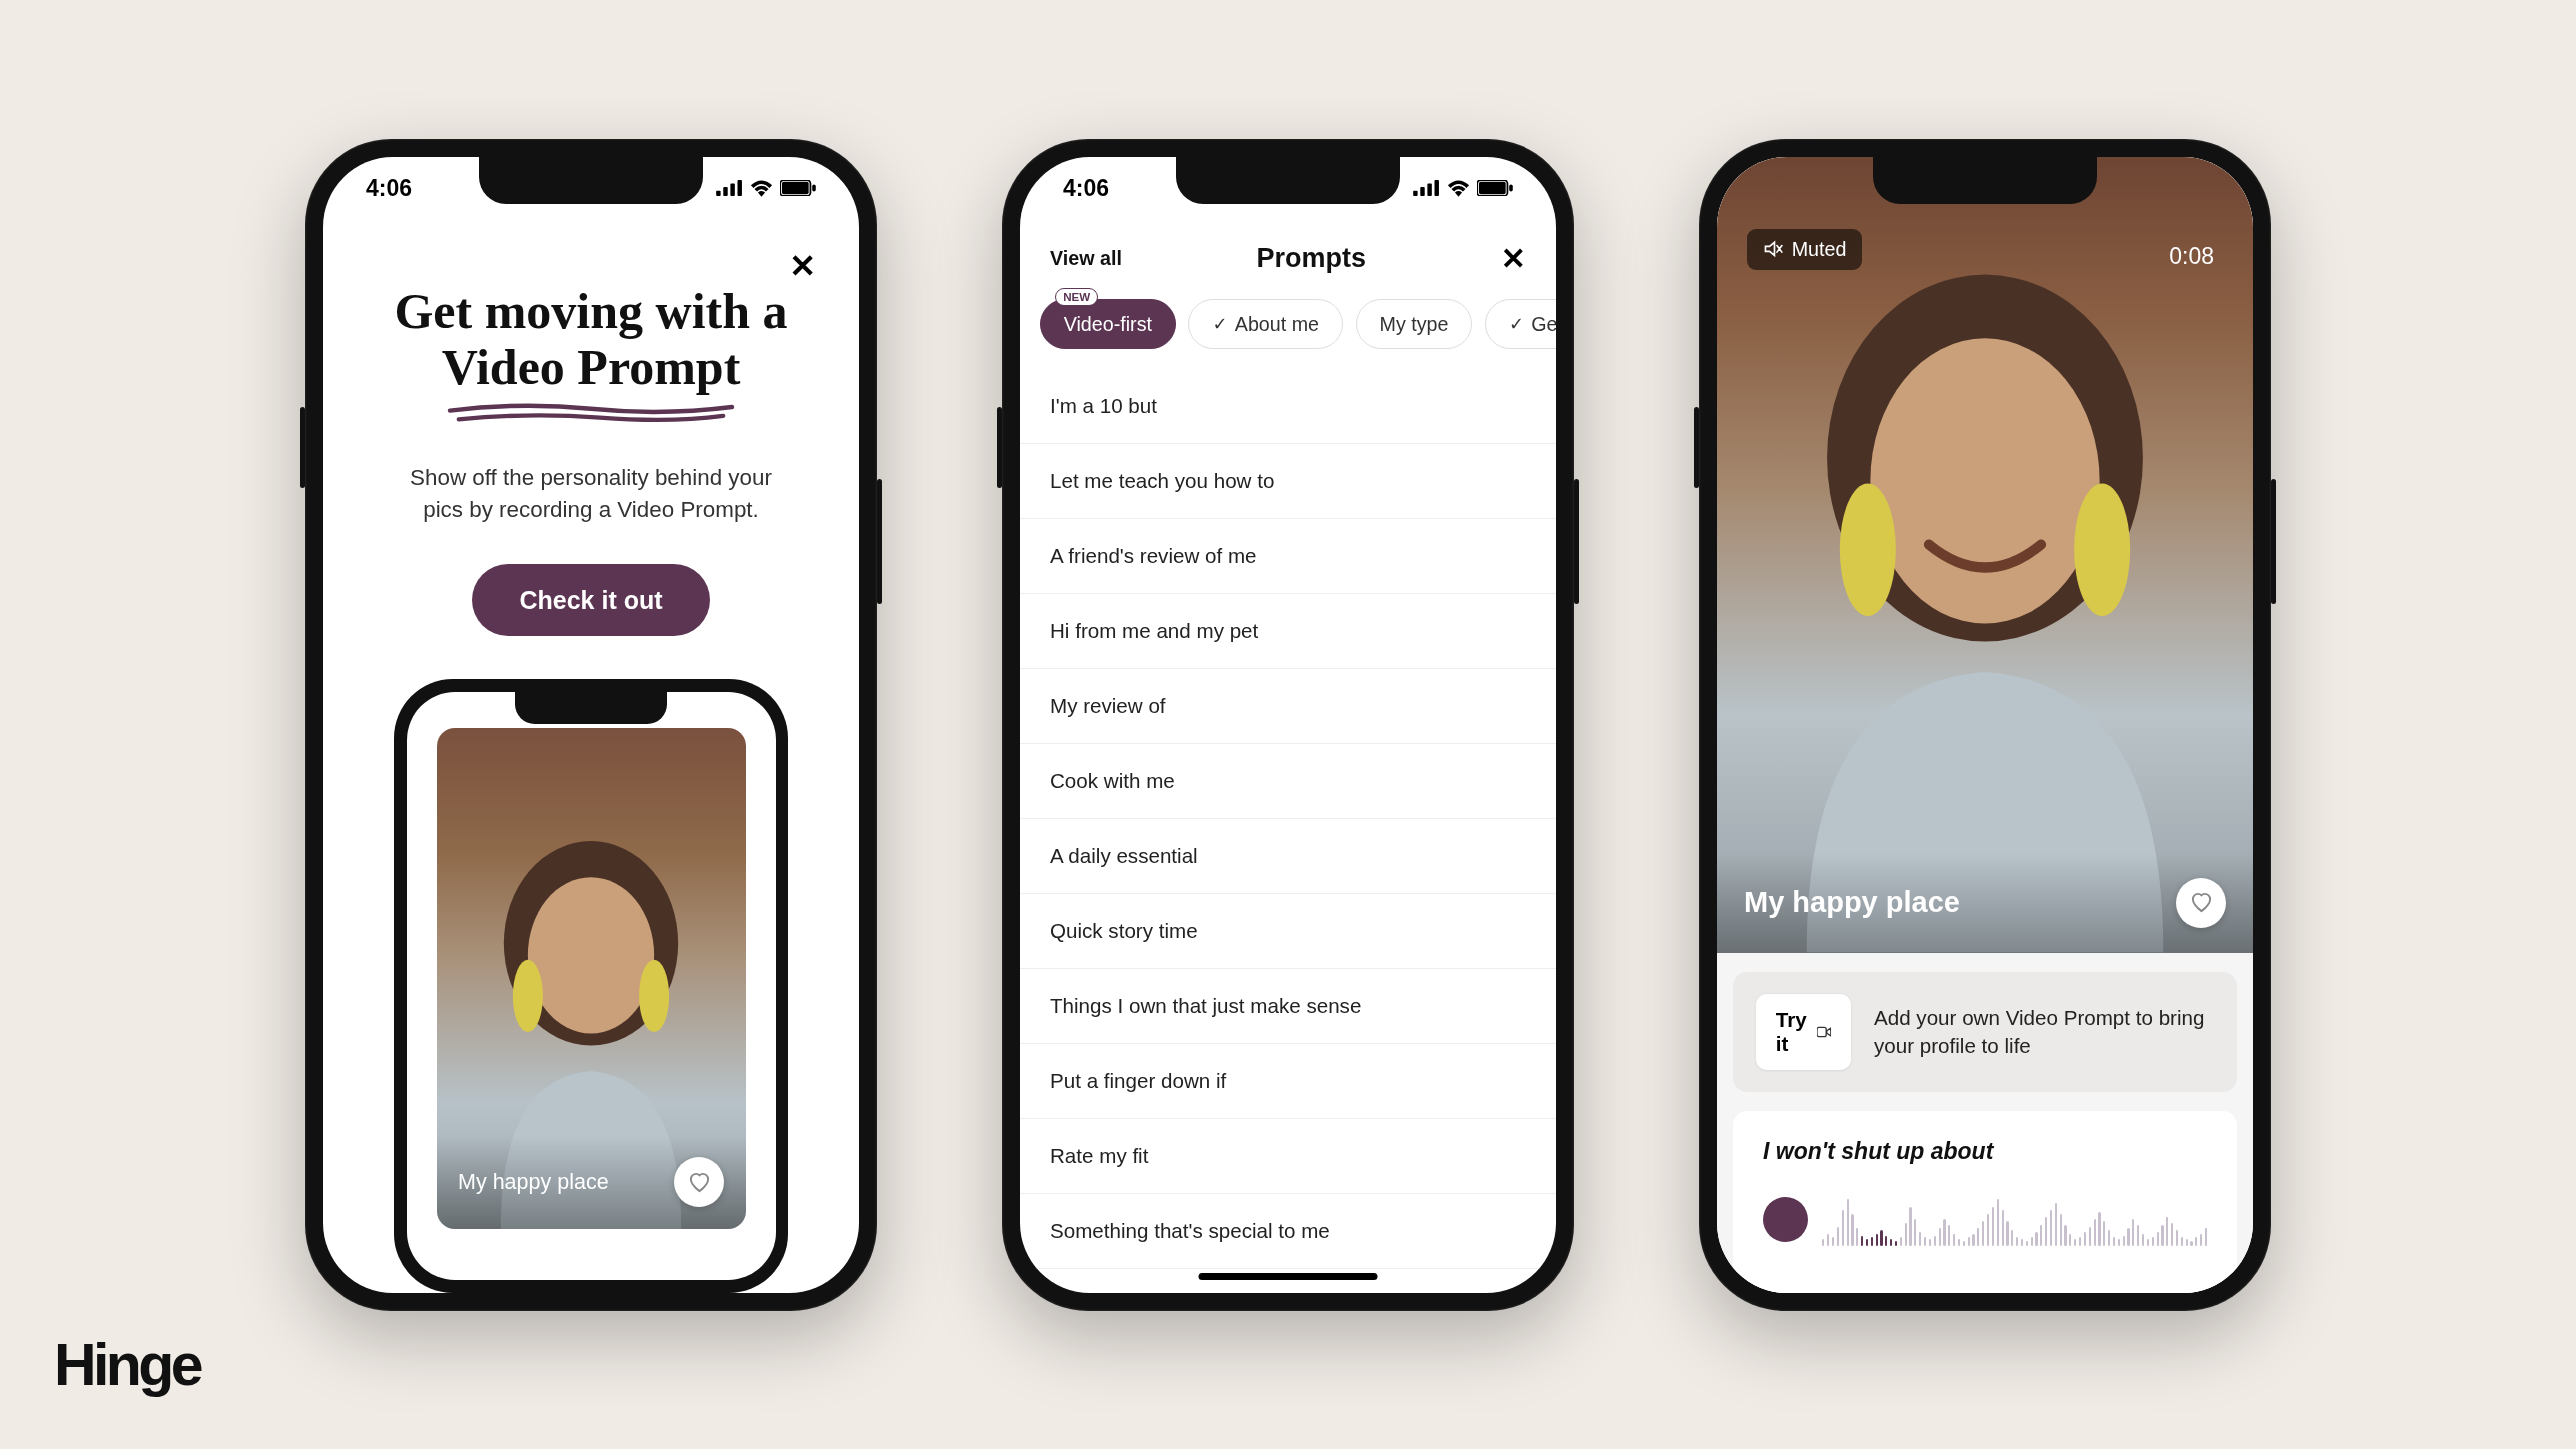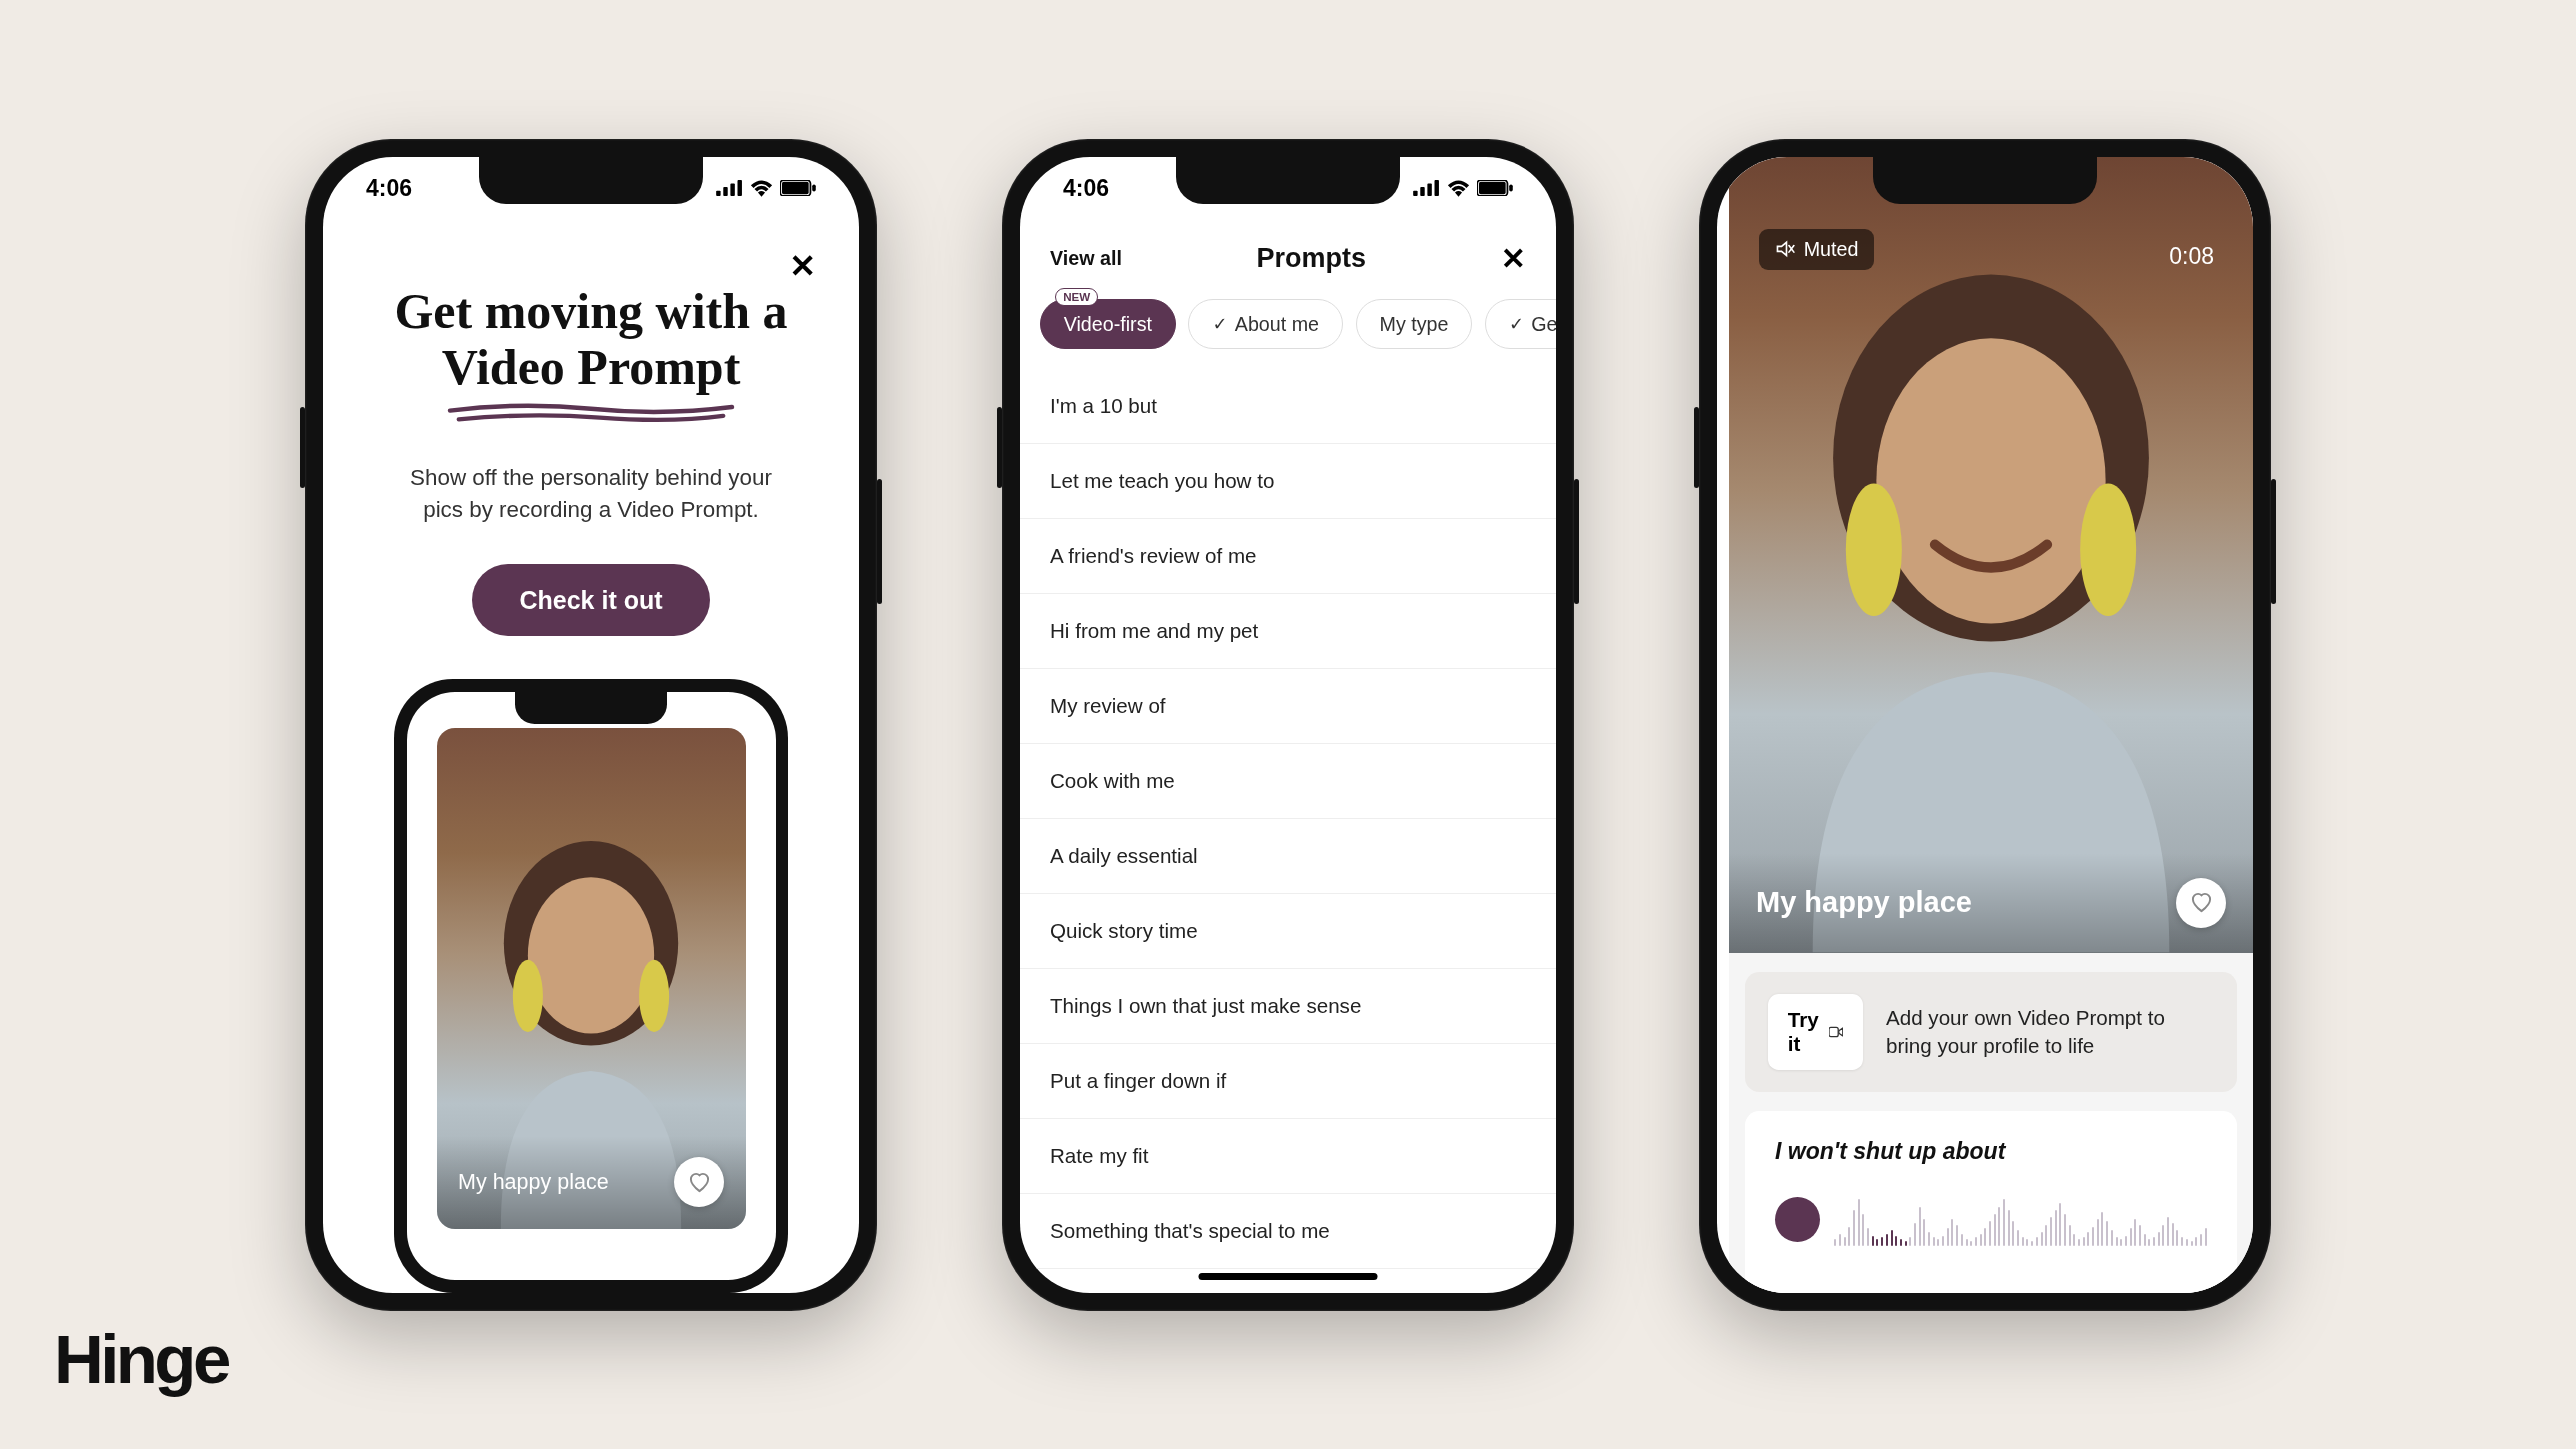--- a/index.html
+++ b/index.html
@@ -244,21 +244,20 @@
     width: 179px; height: 7.2px;
     background: #000;
     border-radius: 3.6px;
   }
 
   
   .s3-content {
     position: absolute;
     top: 0; left: 0; right: 0; bottom: 0;
     background: #f5f5f5;
-    margin-left: 12px;
   }
   .big-video {
     position: relative;
     width: 100%;
     height: 796px;
     background: linear-gradient(180deg,#6e4533 0%,#8a5f43 20%,#a5896f 42%,#b9c3c8 70%,#97a0a6 100%);
     overflow: hidden;
   }
   .muted-pill {
     position: absolute;
@@ -341,21 +340,21 @@
     display: flex;
     align-items: flex-end;
   }
   .wave-wrap { display: flex; align-items: center; }
 
   
   .logo {
     position: absolute;
     left: 54px;
     bottom: 50px;
-    font-size: 69px;
+    font-size: 59px;
     font-weight: 800;
     letter-spacing: -3.6px;
     color: #111;
     font-family: -apple-system, Helvetica, Arial, sans-serif;
   }
 
   
   .portrait {
     position: absolute;
     left: 50%; bottom: 0;

